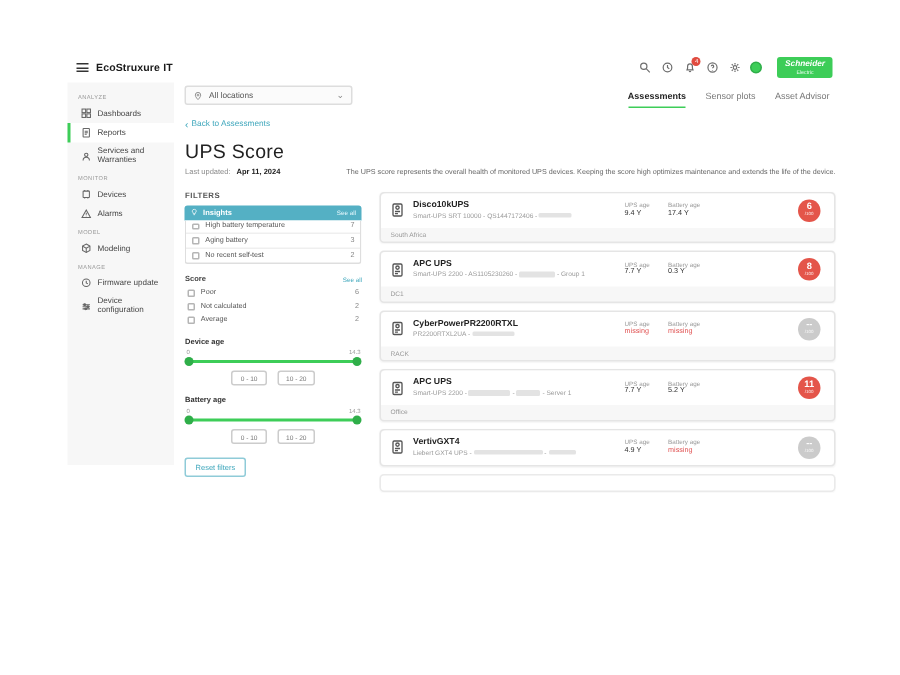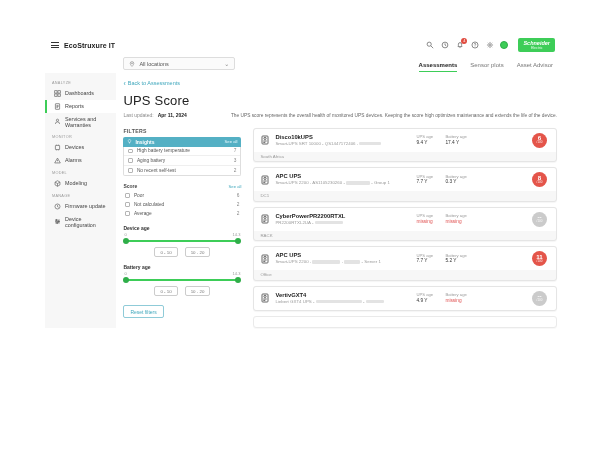--- a/index.html
+++ b/index.html
@@ -16,21 +16,21 @@
   .tb-right { display:flex; align-items:center; gap:6px; }
   .tb-ic { position:relative; width:9px; height:9px; display:inline-flex; align-items:center; justify-content:center; color:#6d6d6d; cursor:pointer; }
   .tb-ic svg { width:8px; height:8px; }
   .bell-badge { position:absolute; top:-3px; right:-3px; min-width:6px; height:6px; border-radius:3px; background:#e04b3f; color:#fff; font-size:4px; line-height:6px; text-align:center; padding:0 1px; }
   .avatar { width:8px; height:8px; border-radius:50%; background:#3dcd58; border:1px solid #2fae49; }
   .brand { background:#3dcd58; border-radius:2px; padding:2px 5px; text-align:center; margin-left:4px; cursor:pointer; }
   .brand .b1 { display:block; color:#fff; font-size:5.5px; font-weight:bold; font-style:italic; line-height:6px; }
   .brand .b2 { display:block; color:#eafff0; font-size:3.5px; line-height:4px; }
 
   
-  .body { display:flex; align-items:flex-end; }
+  .body { display:flex; align-items:flex-start; }
   .sidebar { width:73px; min-height:255px; background:#f7f7f7; padding:4px 0 8px 0; }
   .side-label { display:block; font-size:3.8px; color:#9a9a9a; text-transform:uppercase; letter-spacing:0.3px; padding:4px 0 2px 7px; }
   .side-item { display:flex; align-items:center; gap:4px; padding:3px 4px 3px 7px; font-size:5.4px; color:#444; cursor:pointer; border-left:2px solid transparent; }
   .side-item.active { background:#fff; border-left:2px solid #3dcd58; }
   .side-ic { width:7px; height:7px; display:inline-flex; color:#666; flex:none; }
   .side-ic svg { width:7px; height:7px; }
 
   .main { flex:1; padding:2px 0 0 7px; }
   .main-top { display:flex; justify-content:space-between; align-items:flex-start; }
   .loc-select { width:112px; height:13px; background:#fbfbfb; border:0.5px solid #ddd; border-radius:2px; display:flex; align-items:center; padding:0 5px; gap:4px; cursor:pointer; }

